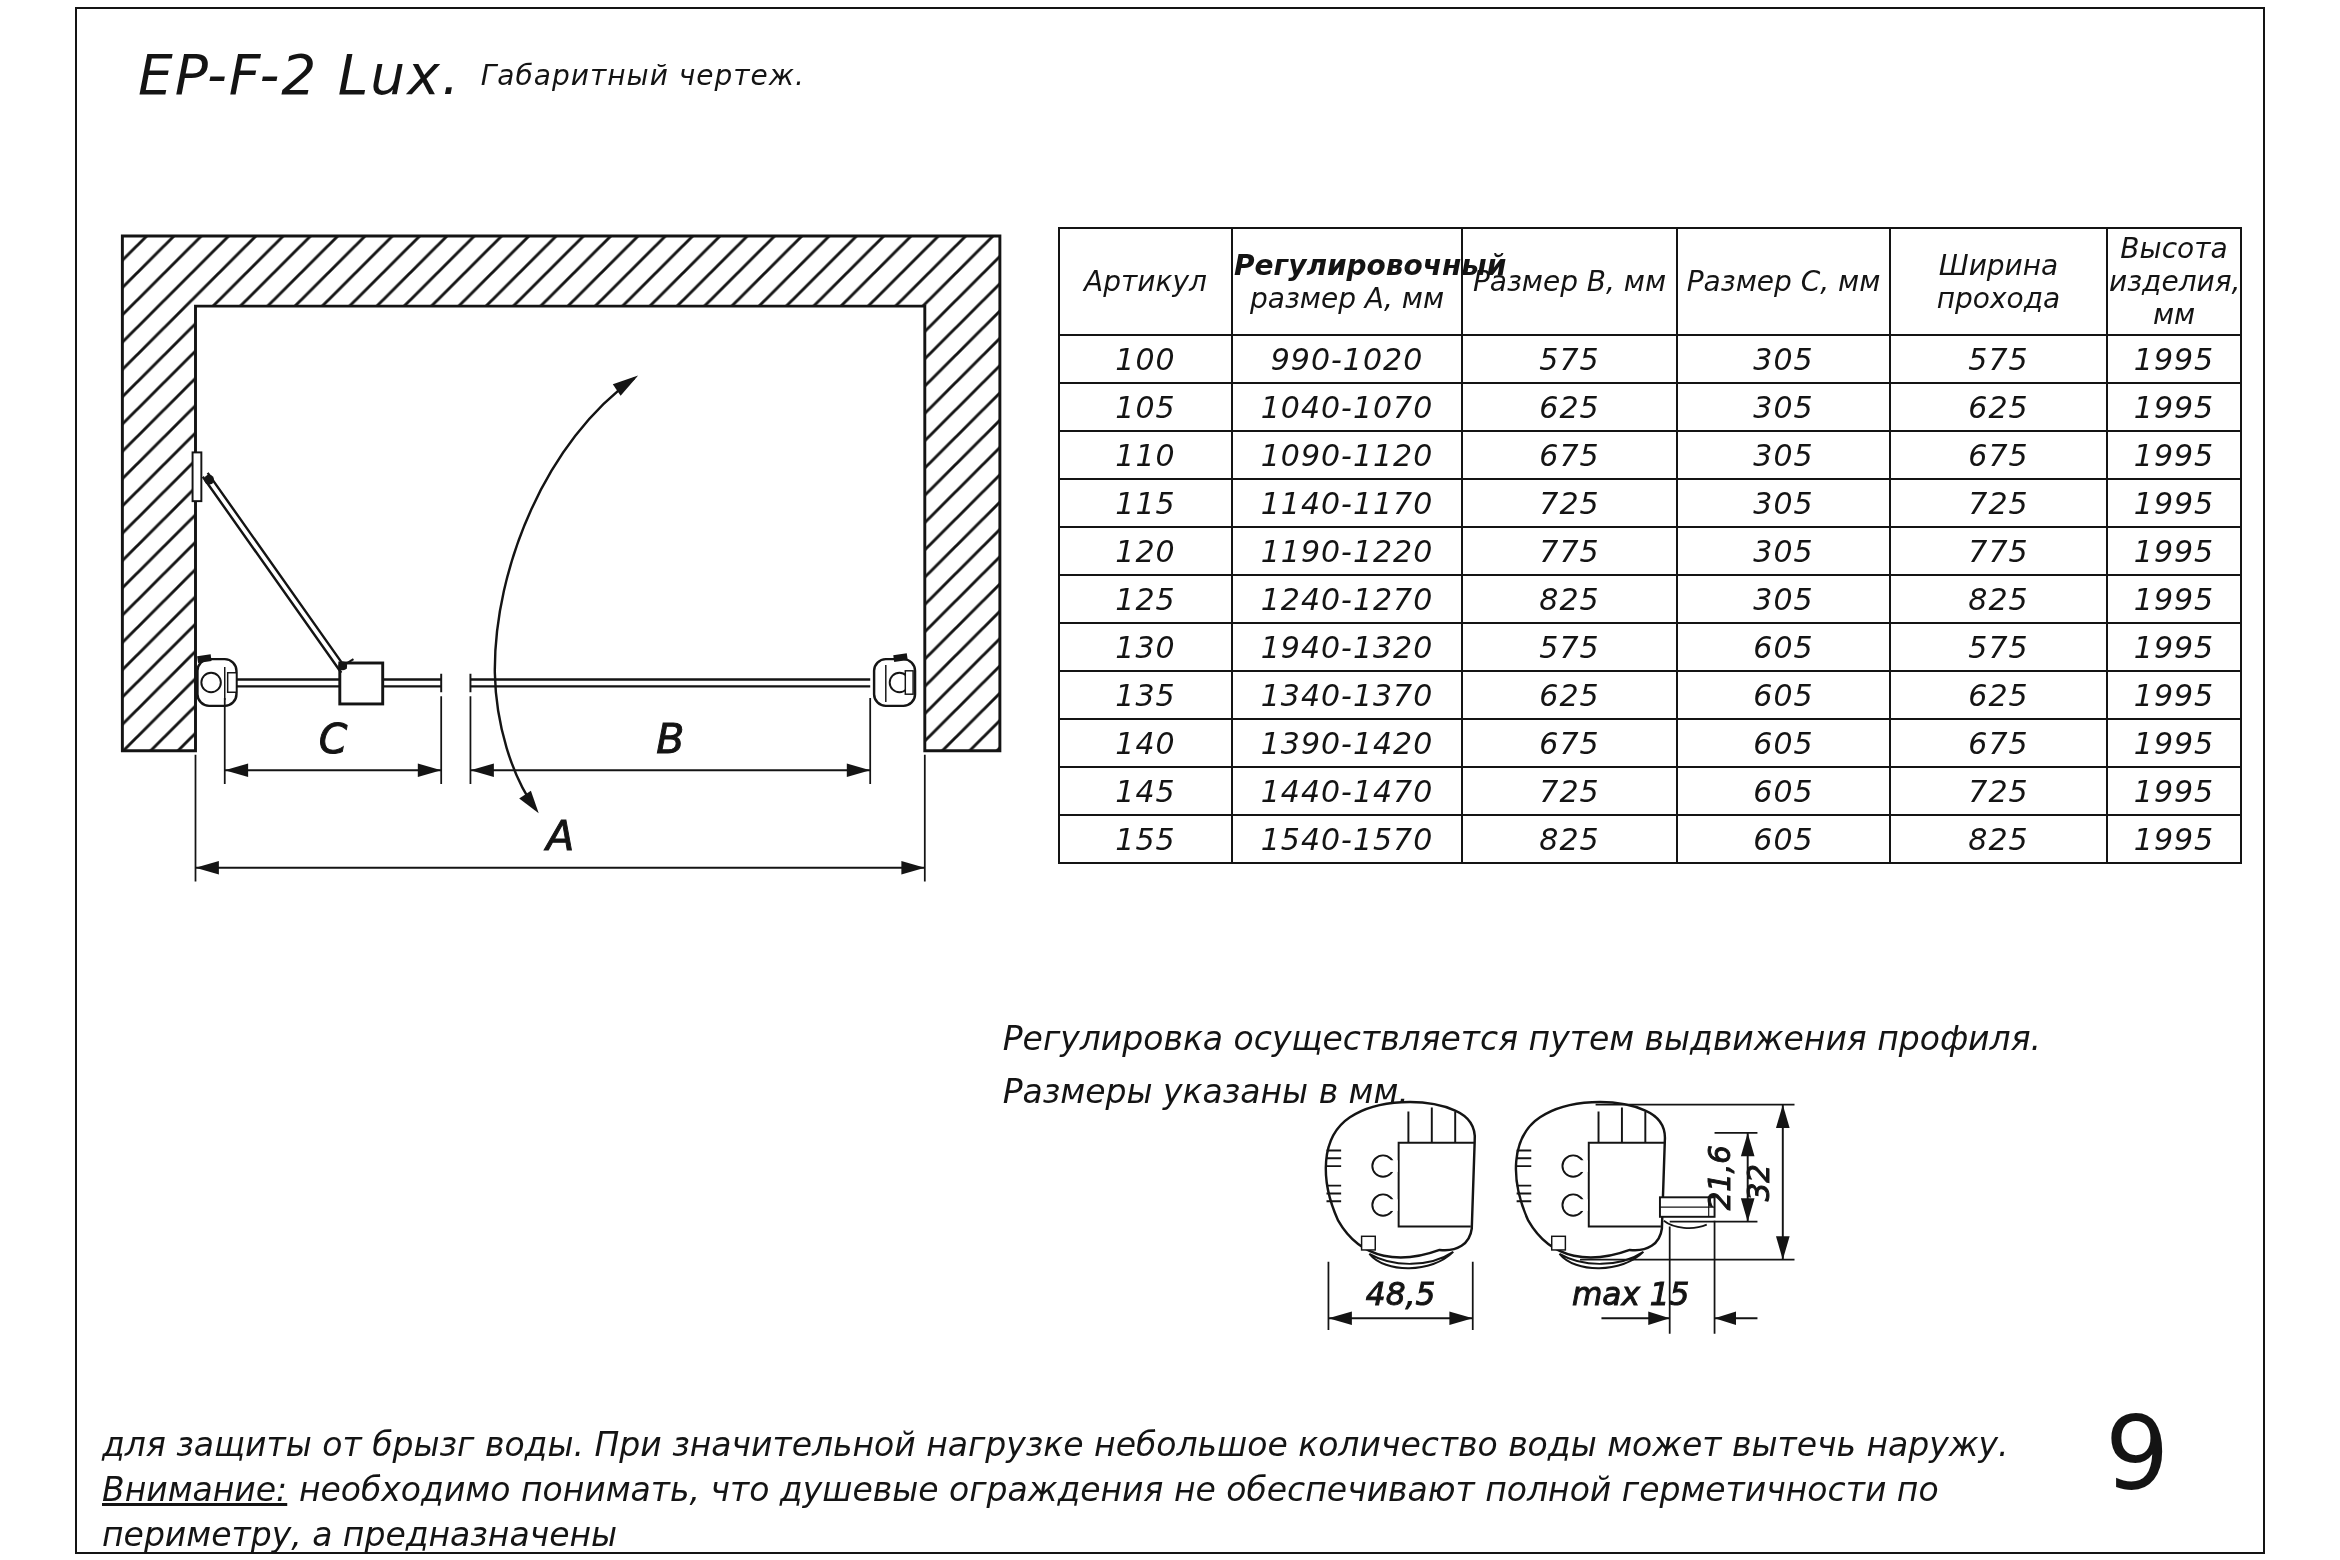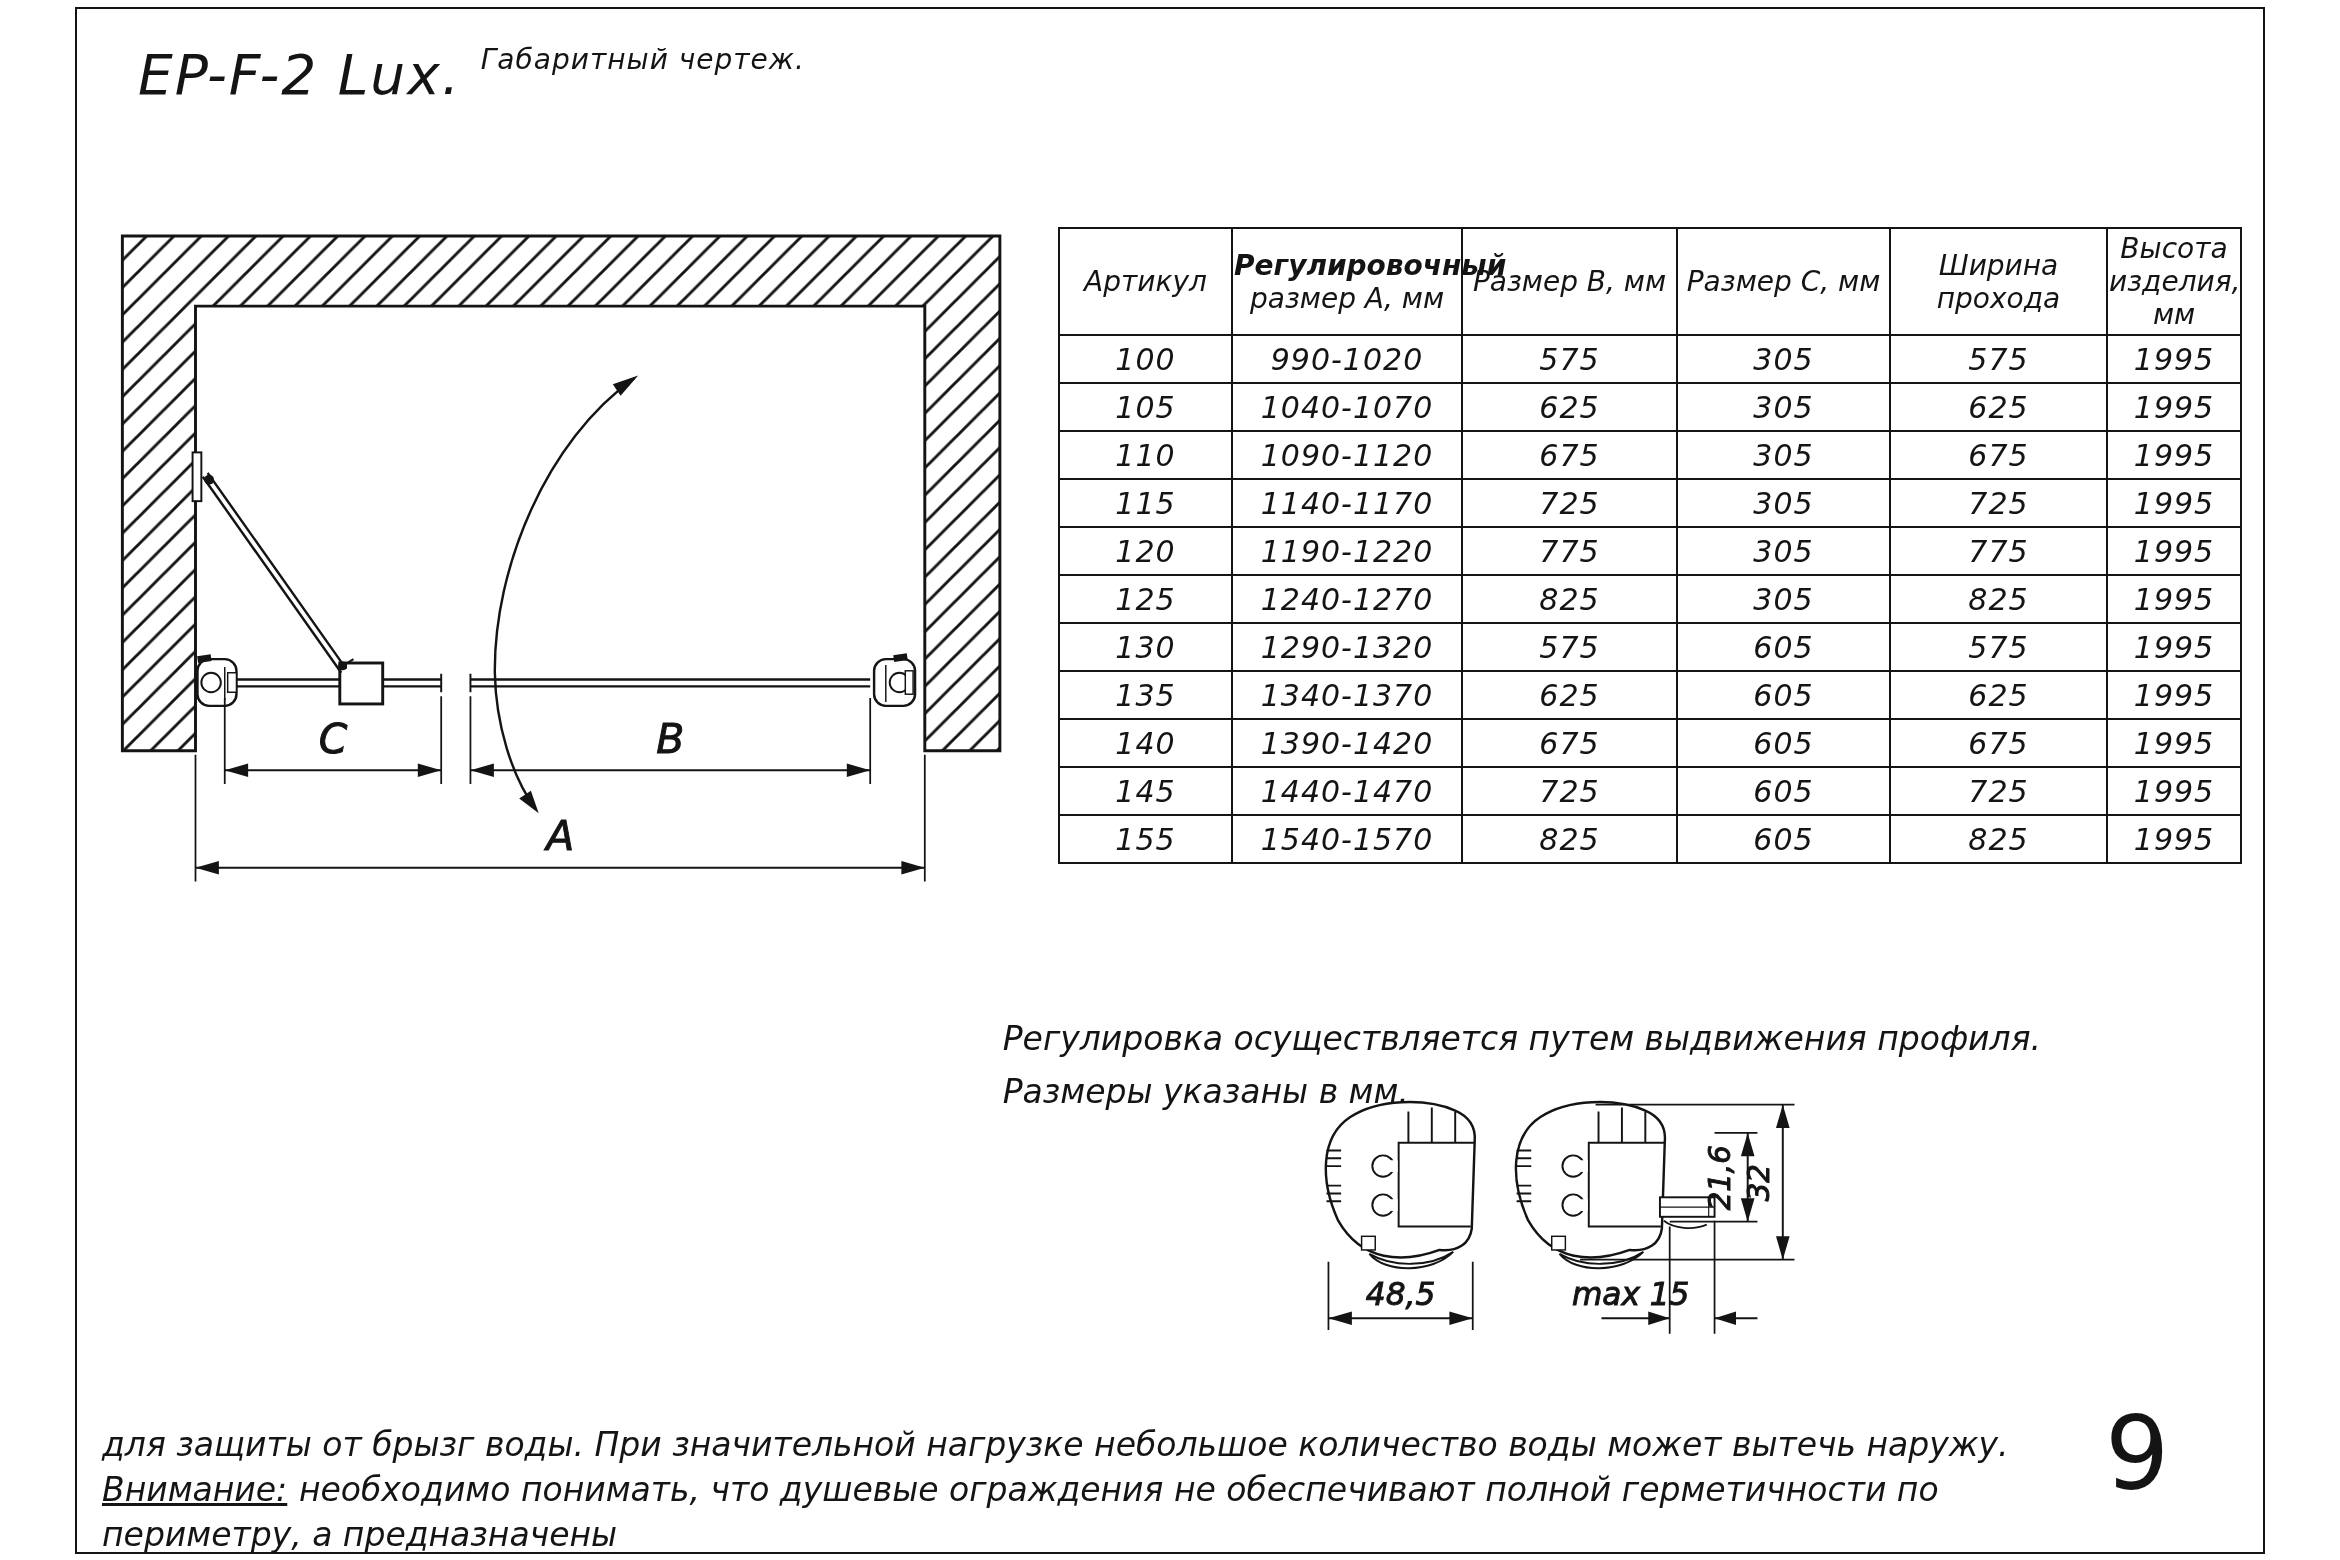--- a/index.html
+++ b/index.html
@@ -1,21 +1,21 @@
 <!DOCTYPE html>
 <html><head>
 <meta charset="utf-8">
 <style>
   html,body{margin:0;padding:0;background:#ffffff;}
   #page{position:relative;width:2341px;height:1560px;background:#ffffff;overflow:hidden;
         font-family:"DejaVu Sans",sans-serif;color:#141414;}
   #frame{position:absolute;left:75px;top:6.8px;width:2190px;height:1547px;
          border:2px solid #141414;box-sizing:border-box;}
   
-  #title{position:absolute;left:138px;top:43px;display:flex;align-items:flex-start;gap:19.5px;}
+  #title{position:absolute;left:138px;top:43px;display:flex;align-items:center;gap:19.5px;}
   #title .model{font-size:55px;font-style:italic;letter-spacing:2px;}
   #title .sub{font-size:28px;font-style:italic;letter-spacing:1px;}
   
   #tablewrap{position:absolute;left:1058px;top:227px;}
   table{border-collapse:collapse;table-layout:fixed;width:1180px;background:#fff;}
   th,td{border-left:2px solid #141414;border-right:2px solid #141414;
         border-top:2.9px solid #141414;border-bottom:2.9px solid #141414;
         text-align:center;vertical-align:middle;font-style:italic;}
   table{border:2.9px solid #141414;}
   thead tr{height:107px;}
@@ -254,21 +254,21 @@
           <tr>
             <td>125</td>
             <td>1240-1270</td>
             <td>825</td>
             <td>305</td>
             <td>825</td>
             <td>1995</td>
           </tr>
           <tr>
             <td>130</td>
-            <td>1290-1320</td>
+            <td>1940-1320</td>
             <td>575</td>
             <td>605</td>
             <td>575</td>
             <td>1995</td>
           </tr>
           <tr>
             <td>135</td>
             <td>1340-1370</td>
             <td>625</td>
             <td>605</td>

